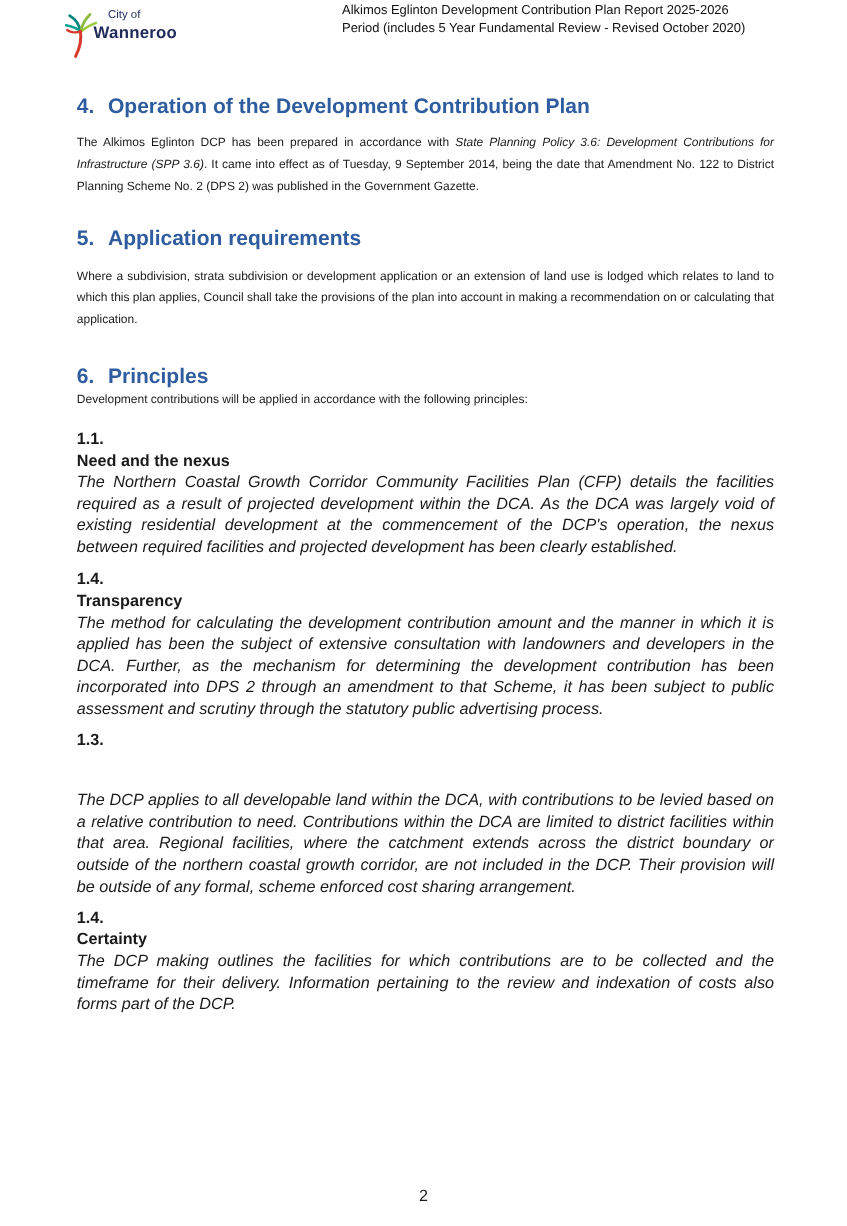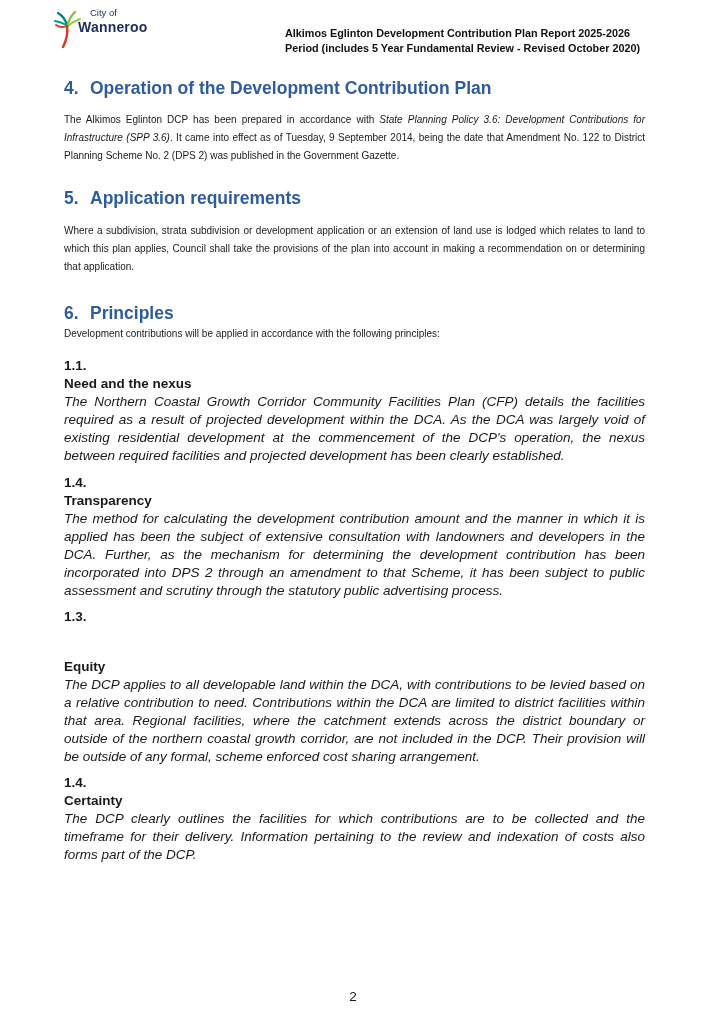--- a/index.html
+++ b/index.html
@@ -17,22 +17,22 @@
   .header { position: relative; height: 58px; }
   .logo {
     position: absolute; left: 54px; top: 8px;
     display: flex; align-items: flex-start;
   }
   .logo-icon { flex: none; margin-top: 1px; }
   .logo-text { margin-left: -4px; color: var(--logo-navy, #1E2B5B); }
   .logo-cityof { font-size: 9.5px; line-height: 10px; padding-left: 12px; }
   .logo-name { font-size: 14px; font-weight: bold; line-height: 18px; letter-spacing: 0.2px; }
   .header-title {
-    position: absolute; left: 285px; top: 26px;
-    font-size: 10.8px; font-weight: bold; line-height: 14.5px; color: #111111;
+    position: absolute; left: 285px; top: 2px;
+    font-size: 10.8px; font-weight: normal; line-height: 14.5px; color: #111111;
   }
   
   .content { padding: 0 61px 0 64px; }
   .section-heading {
     display: flex;
     color: var(--heading-blue, #2E5C9E);
     font-weight: bold;
     font-size: 17.5px;
     line-height: 21px;
   }
@@ -97,21 +97,21 @@
     <div class="section-heading mt-sec4">
       <span class="num">4.</span>
       <span class="title">Operation of the Development Contribution Plan</span>
     </div>
     <p class="para mt-para4"><span>The Alkimos Eglinton DCP has been prepared in accordance with </span><span class="it">State Planning Policy 3.6: Development Contributions for Infrastructure (SPP 3.6)</span><span>.  It came into effect as of Tuesday, 9 September 2014, being the date that Amendment No. 122 to District Planning Scheme No. 2 (DPS 2) was published in the Government Gazette.</span></p>
 
     <div class="section-heading mt-sec5">
       <span class="num">5.</span>
       <span class="title">Application requirements</span>
     </div>
-    <p class="para mt-para5">Where a subdivision, strata subdivision or development application or an extension of land use is lodged which relates to land to which this plan applies, Council shall take the provisions of the plan into account in making a recommendation on or determining that application.</p>
+    <p class="para mt-para5">Where a subdivision, strata subdivision or development application or an extension of land use is lodged which relates to land to which this plan applies, Council shall take the provisions of the plan into account in making a recommendation on or calculating that application.</p>
 
     <div class="section-heading mt-sec6">
       <span class="num">6.</span>
       <span class="title">Principles</span>
     </div>
     <p class="para mt-para6">Development contributions will be applied in accordance with the following principles:</p>
 
     <div class="principle mt-pr1">
       <span class="num">1.1.</span>
       <span class="pbody">
@@ -124,30 +124,29 @@
       <span class="num">1.4.</span>
       <span class="pbody">
         <div class="ptitle">Transparency</div>
         <p class="ptext">The method for calculating the development contribution amount and the manner in which it is applied has been the subject of extensive consultation with landowners and developers in the DCA. Further, as the mechanism for determining the development contribution has been incorporated into DPS 2 through an amendment to that Scheme, it has been subject to public assessment and scrutiny through the statutory public advertising process.</p>
       </span>
     </div>
 
     <div class="principle mt-pr3">
       <span class="num">1.3.</span>
       <span class="pbody">
-        <div class="ptitle">Equity</div>
         <p class="ptext">The DCP applies to all developable land within the DCA, with contributions to be levied based on a relative contribution to need. Contributions within the DCA are limited to district facilities within that area. Regional facilities, where the catchment extends across the district boundary or outside of the northern coastal growth corridor, are not included in the DCP. Their provision will be outside of any formal, scheme enforced cost sharing arrangement.</p>
       </span>
     </div>
 
     <div class="principle mt-pr4">
       <span class="num">1.4.</span>
       <span class="pbody">
         <div class="ptitle">Certainty</div>
-        <p class="ptext">The DCP clearly outlines the facilities for which contributions are to be collected and the timeframe for their delivery. Information pertaining to the review and indexation of costs also forms part of the DCP.</p>
+        <p class="ptext">The DCP making outlines the facilities for which contributions are to be collected and the timeframe for their delivery. Information pertaining to the review and indexation of costs also forms part of the DCP.</p>
       </span>
     </div>
 
   </div>
 
   <div class="page-number">2</div>
 
 </div>
 
 </body></html>

